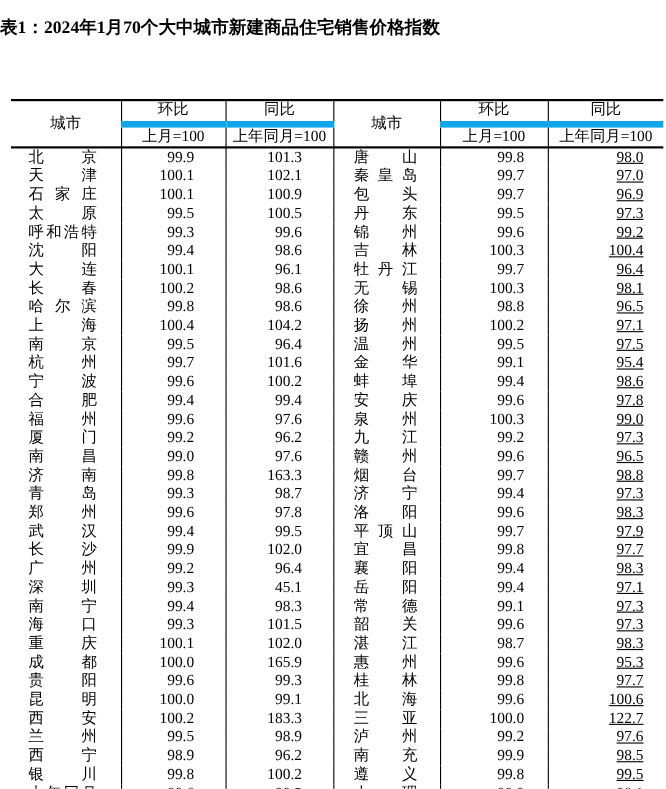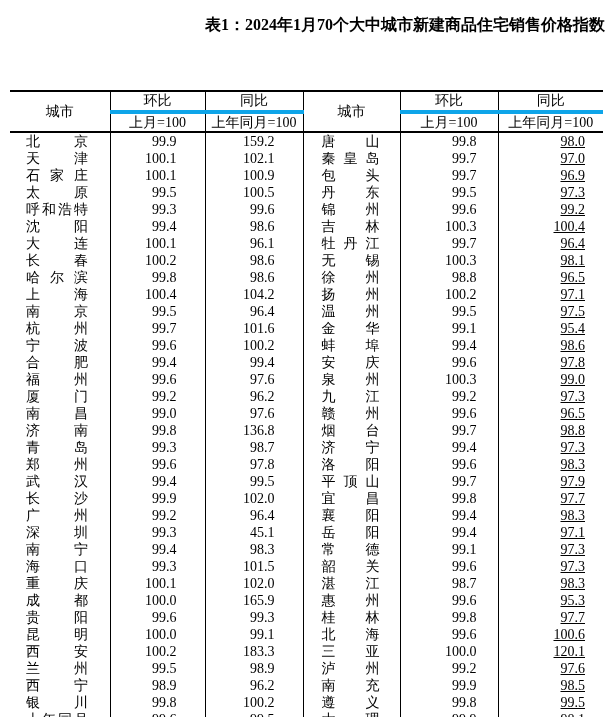--- a/index.html
+++ b/index.html
@@ -10,21 +10,21 @@
     width: 605px; height: 717px;
     position: relative;
     overflow: hidden;
     font-family: "Liberation Serif", "DejaVu Serif", serif;
     color: #000;
   }
   .page-title {
     position: absolute;
     top: 15px; left: 0;
     width: 605px;
-    text-align: right;
+    text-align: left;
     font-size: 16px;
     font-weight: bold;
     letter-spacing: 0px;
     white-space: nowrap;
   }
   .table-wrap {
     position: absolute;
     top: 70px; left: 10px;
   }
   table.idx-table {
@@ -41,21 +41,21 @@
   }
   table.idx-table td {
     padding: 0;
     height: 17px;
     line-height: 17px;
     vertical-align: middle;
     white-space: nowrap;
     overflow: hidden;
   }
   tr.h1 td { height: 18px; line-height: 18px; text-align: center; }
-  tr.h2 td { height: 17px; line-height: 17px; text-align: center; border-top: 4px solid #0ea5e9; }
+  tr.h2 td { height: 17px; line-height: 17px; text-align: center; border-top: 6px solid #0ea5e9; }
   td.hcity { text-align: center; }
   .bl { border-left: 1px solid #000; }
   .num { text-align: right; }
   .prl { padding-right: 28px !important; }
   .pr5 { padding-right: 21px !important; }
   .pr6 { padding-right: 18px !important; text-decoration: underline; }
   .city-name {
     display: inline-block;
     width: 62px;
     margin-left: 16px;
@@ -95,21 +95,21 @@
         <td class="bl">上月=100</td>
         <td class="bl">上年同月=100</td>
         <td class="bl">上月=100</td>
         <td class="bl">上年同月=100</td>
       </tr>
     </thead>
     <tbody>
         <tr>
           <td class="c1"><span class="city-name">北京</span></td>
           <td class="c2 bl num prl">99.9</td>
-          <td class="c3 bl num prl">159.2</td>
+          <td class="c3 bl num prl">101.3</td>
           <td class="c4 bl"><span class="city-name">唐山</span></td>
           <td class="c5 bl num pr5">99.8</td>
           <td class="c6 bl num pr6">98.0</td>
         </tr>
         <tr>
           <td class="c1"><span class="city-name">天津</span></td>
           <td class="c2 bl num prl">100.1</td>
           <td class="c3 bl num prl">102.1</td>
           <td class="c4 bl"><span class="city-name">秦皇岛</span></td>
           <td class="c5 bl num pr5">99.7</td>
@@ -231,21 +231,21 @@
           <td class="c1"><span class="city-name">南昌</span></td>
           <td class="c2 bl num prl">99.0</td>
           <td class="c3 bl num prl">97.6</td>
           <td class="c4 bl"><span class="city-name">赣州</span></td>
           <td class="c5 bl num pr5">99.6</td>
           <td class="c6 bl num pr6">96.5</td>
         </tr>
         <tr>
           <td class="c1"><span class="city-name">济南</span></td>
           <td class="c2 bl num prl">99.8</td>
-          <td class="c3 bl num prl">136.8</td>
+          <td class="c3 bl num prl">163.3</td>
           <td class="c4 bl"><span class="city-name">烟台</span></td>
           <td class="c5 bl num pr5">99.7</td>
           <td class="c6 bl num pr6">98.8</td>
         </tr>
         <tr>
           <td class="c1"><span class="city-name">青岛</span></td>
           <td class="c2 bl num prl">99.3</td>
           <td class="c3 bl num prl">98.7</td>
           <td class="c4 bl"><span class="city-name">济宁</span></td>
           <td class="c5 bl num pr5">99.4</td>
@@ -338,21 +338,21 @@
           <td class="c4 bl"><span class="city-name">北海</span></td>
           <td class="c5 bl num pr5">99.6</td>
           <td class="c6 bl num pr6">100.6</td>
         </tr>
         <tr>
           <td class="c1"><span class="city-name">西安</span></td>
           <td class="c2 bl num prl">100.2</td>
           <td class="c3 bl num prl">183.3</td>
           <td class="c4 bl"><span class="city-name">三亚</span></td>
           <td class="c5 bl num pr5">100.0</td>
-          <td class="c6 bl num pr6">120.1</td>
+          <td class="c6 bl num pr6">122.7</td>
         </tr>
         <tr>
           <td class="c1"><span class="city-name">兰州</span></td>
           <td class="c2 bl num prl">99.5</td>
           <td class="c3 bl num prl">98.9</td>
           <td class="c4 bl"><span class="city-name">泸州</span></td>
           <td class="c5 bl num pr5">99.2</td>
           <td class="c6 bl num pr6">97.6</td>
         </tr>
         <tr>

